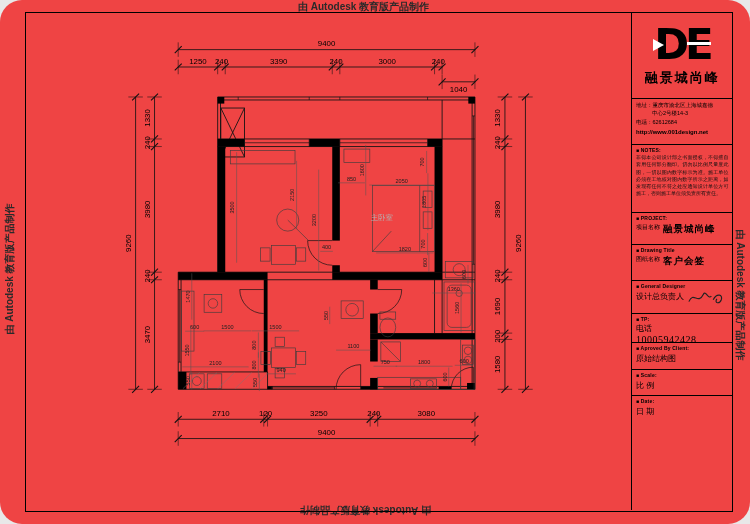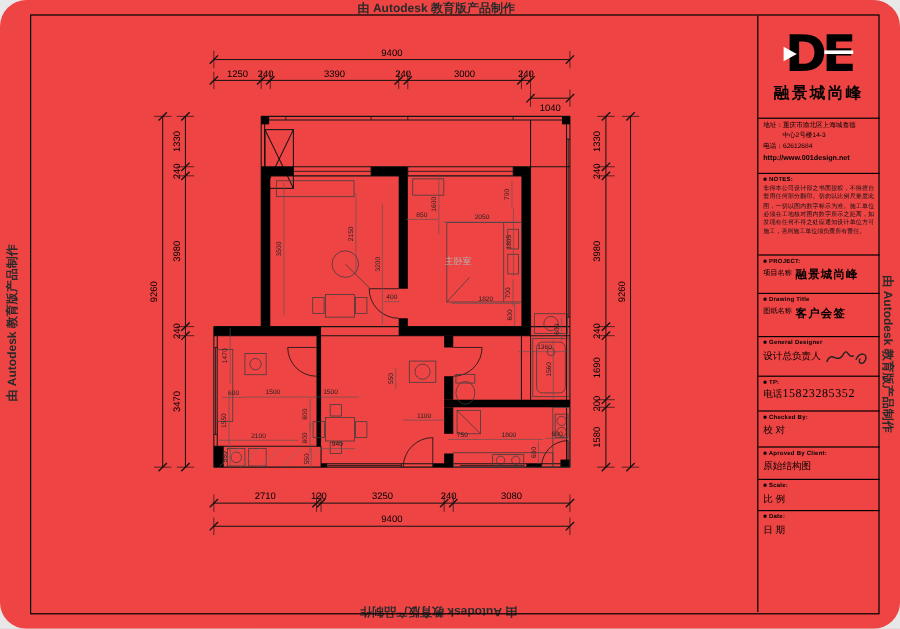--- a/index.html
+++ b/index.html
@@ -31,21 +31,21 @@
   .sec-notes{height:68px;}
   .tb-notes{font-size:5px;line-height:1.45;text-align:justify;margin-top:1px;color:#111;}
   .sec-project{height:32px;}
   .proj-row{display:flex;align-items:flex-start;gap:3px;margin-top:2px;}
   .proj-lbl{font-size:6px;}
   .proj-val{font-size:9.5px;font-weight:bold;letter-spacing:1px;}
   .sec-dtitle{height:36px;}
   .sec-designer{height:33px;}
   .des-row{display:flex;gap:2px;}
   .sec-tp{height:29px;}
-  .tp-row{display:flex;align-items:baseline;gap:0;margin-top:1px;}
+  .tp-row{display:flex;align-items:baseline;gap:0;margin-top:1px;flex-direction:column;}
   .tp-num{font-size:10px;letter-spacing:0.5px;font-family:"Liberation Serif",serif;}
   .sec-sm{height:30px;}
   .sec-approved{height:27px;}
   .sec-job{height:26px;}
   .sec-date{height:26px;}
   .sec-scale{height:26px;}
 </style>
 </head>
 <body>
 
@@ -103,28 +103,24 @@
           <svg width="40" height="18" viewBox="0 0 44 20">
             <path d="M3 14 C8 2 13 18 19 6 C22 1 24 12 28 8 M30 12 C34 4 41 6 39 12 C37 17 31 16 34 11" stroke="#222" stroke-width="1.3" fill="none"></path>
           </svg>
         </div>
       </div>
 
       <div class="tb-sec sec-tp">
         <div class="tb-label">■ TP:</div>
         <div class="tp-row">
           <span class="tb-cn" style="margin-top:0">电话</span>
-          <span class="tp-num">15823285352</span>
+          <span class="tp-num">10005942428</span>
         </div>
       </div>
 
-      <div class="tb-sec sec-sm">
-        <div class="tb-label">■ Checked By:</div>
-        <div class="tb-cn">校 对</div>
-      </div>
 
       <div class="tb-sec sec-approved">
         <div class="tb-label">■ Aproved By Client:</div>
         <div class="tb-cn">原始结构图</div>
       </div>
 
 
       <div class="tb-sec sec-scale">
         <div class="tb-label">■ Scale:</div>
         <div class="tb-cn">比 例</div>

